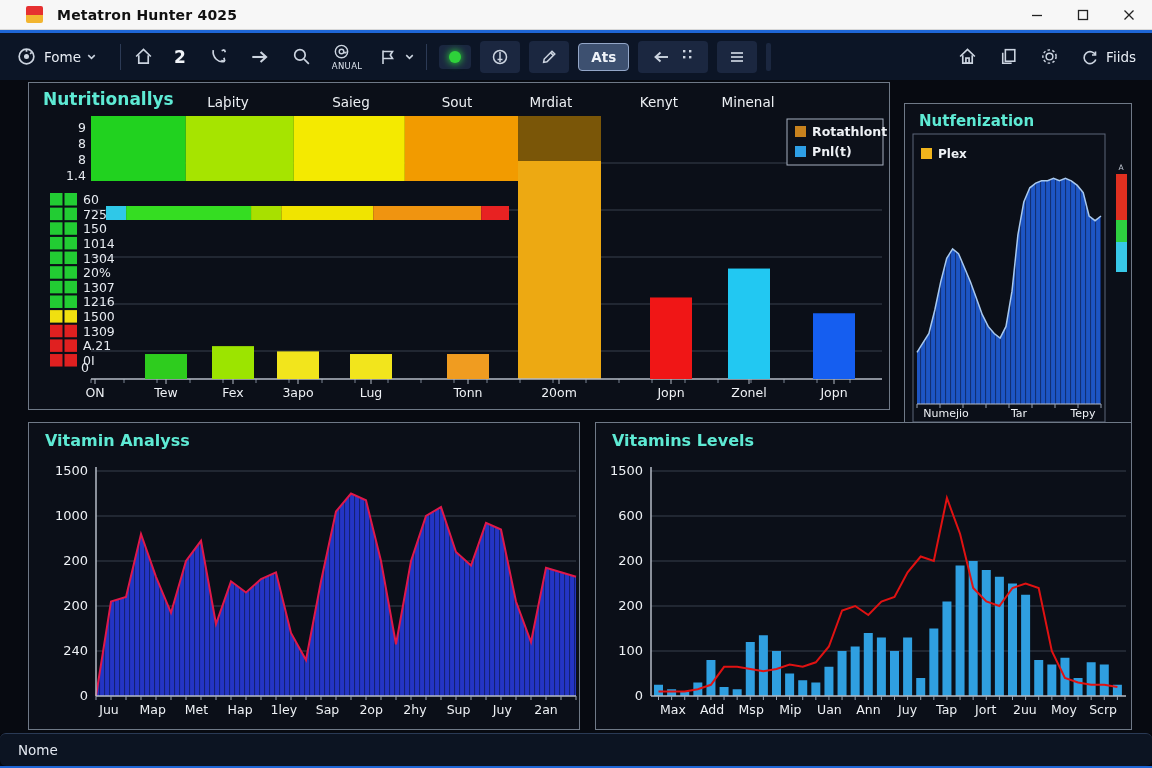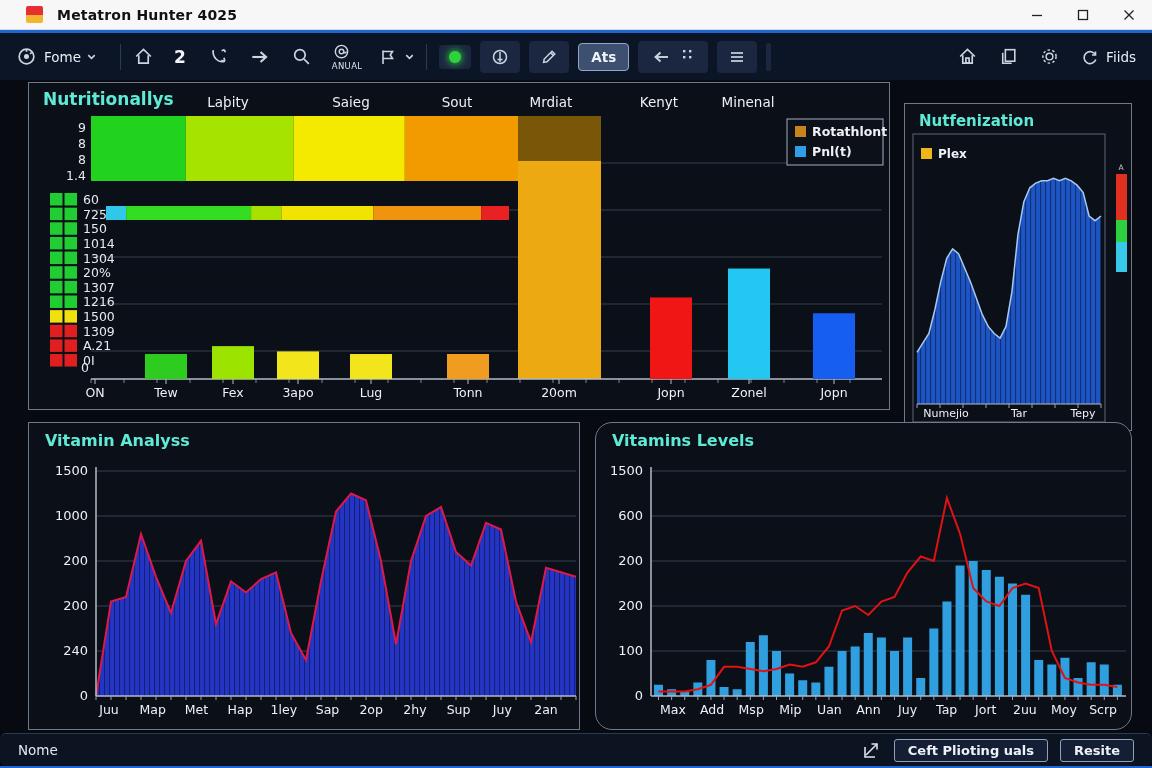--- a/index.html
+++ b/index.html
@@ -480,21 +480,21 @@
         <text x="254.8" y="291" font-size="12.5" text-anchor="middle" fill="#eef1f5">1ley</text>
         <text x="298.5" y="291" font-size="12.5" text-anchor="middle" fill="#eef1f5">Sap</text>
         <text x="342.20000000000005" y="291" font-size="12.5" text-anchor="middle" fill="#eef1f5">2op</text>
         <text x="385.90000000000003" y="291" font-size="12.5" text-anchor="middle" fill="#eef1f5">2hy</text>
         <text x="429.6" y="291" font-size="12.5" text-anchor="middle" fill="#eef1f5">Sup</text>
         <text x="473.3" y="291" font-size="12.5" text-anchor="middle" fill="#eef1f5">Juy</text>
         <text x="517" y="291" font-size="12.5" text-anchor="middle" fill="#eef1f5">2an</text>
       </svg>
   </div>
 
-  <div class="panel" style="left:595px; top:342px; width:537px; height:308px;border-radius:17px;">
+  <div class="panel" style="left:595px; top:342px; width:537px; height:308px;">
     <div class="panel-title" style="left:16px; top:8px; font-size:16px;">Vitamins Levels</div>
     <svg id="c4" width="534" height="305" viewBox="0 0 534 305">
         <line x1="55" y1="48" x2="530" y2="48" stroke="#39404d"></line>
         <line x1="55" y1="93" x2="530" y2="93" stroke="#39404d"></line>
         <line x1="55" y1="138" x2="530" y2="138" stroke="#39404d"></line>
         <line x1="55" y1="183" x2="530" y2="183" stroke="#39404d"></line>
         <line x1="55" y1="228" x2="530" y2="228" stroke="#39404d"></line>
         <text x="47" y="52" font-size="13" text-anchor="end" fill="#eef1f5">1500</text>
         <text x="47" y="97" font-size="13" text-anchor="end" fill="#eef1f5">600</text>
         <text x="47" y="142" font-size="13" text-anchor="end" fill="#eef1f5">200</text>
@@ -588,25 +588,14 @@
         <text x="428.90000000000003" y="291" font-size="12.5" text-anchor="middle" fill="#eef1f5">2uu</text>
         <text x="468" y="291" font-size="12.5" text-anchor="middle" fill="#eef1f5">Moy</text>
         <text x="507.1" y="291" font-size="12.5" text-anchor="middle" fill="#eef1f5">Scrp</text>
       </svg>
   </div>
 
 </div>
 
 <div class="statusbar">
   <span class="status-left">Nome</span>
-  <div class="status-right">
-    <span class="icon">
-      <svg width="22" height="22" viewBox="0 0 22 22" fill="none" stroke="#dde3ec" stroke-width="1.6">
-          <path d="M6 16 L17 5"></path>
-          <path d="M11.5 5 H17 V10.5"></path>
-          <path d="M5 8 V18 H15"></path>
-        </svg>
-    </span>
-    <button class="status-btn">Ceft Plioting uals</button>
-    <button class="status-btn">Resite</button>
-  </div>
 </div>
 <div class="bottom-line"></div>
 
 </body></html>

